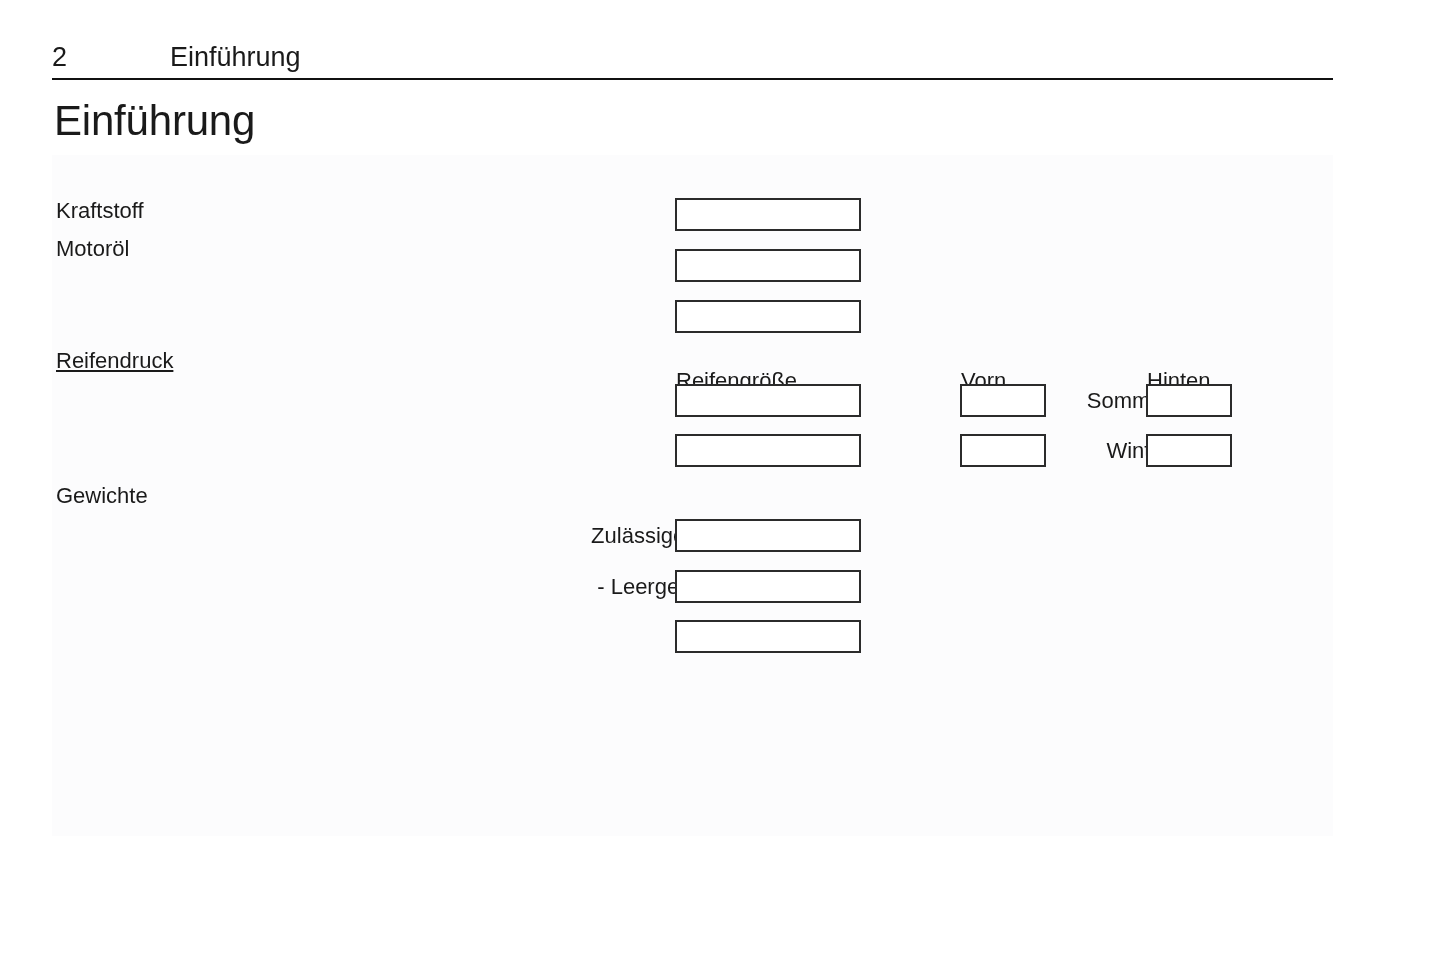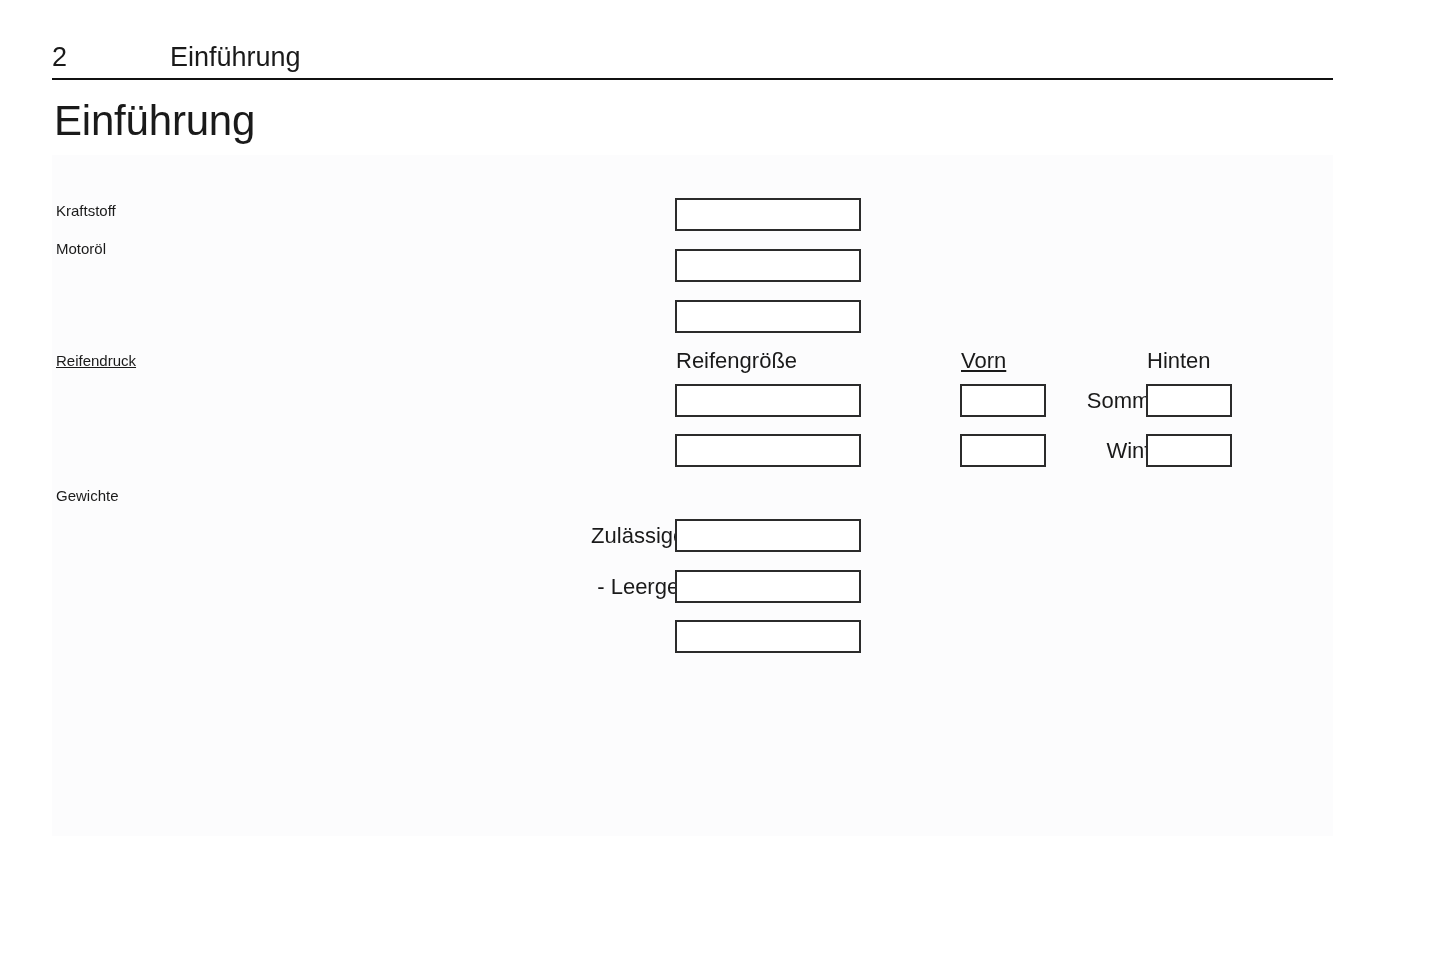--- a/index.html
+++ b/index.html
@@ -69,21 +69,21 @@
     top: 155px;
     width: 1281px;
     height: 681px;
     background: #fcfcfd;
   }
 
   
   .section-label {
     position: absolute;
     left: 4px;
-    font-size: 15px;
+    font-size: 22px;
     line-height: 28px;
     color: #1a1a1a;
     white-space: nowrap;
   }
 
   
   .field-row {
     position: absolute;
     left: 0;
     height: 34px;
@@ -122,20 +122,21 @@
     width: 86px;
   }
 
   
   .column-header {
     position: absolute;
     font-size: 22px;
     line-height: 28px;
     color: #1a1a1a;
     white-space: nowrap;
+    margin-top: 20px;
   }
 </style>
 </head>
 <body>
 
 <div class="page">
 
   <div class="page-header">
     <span class="page-number">2</span>
     <span class="header-title">Einführung</span>

